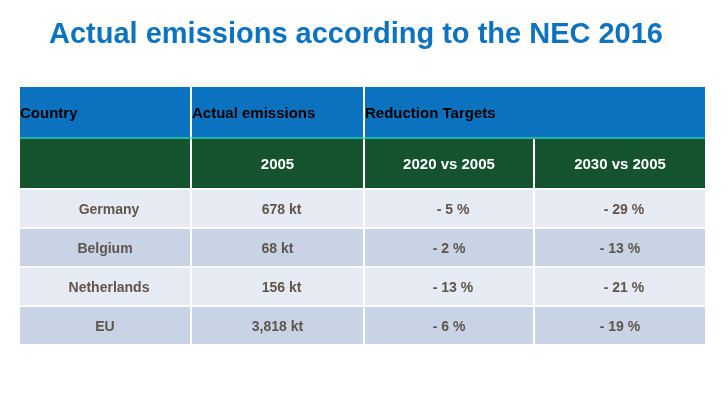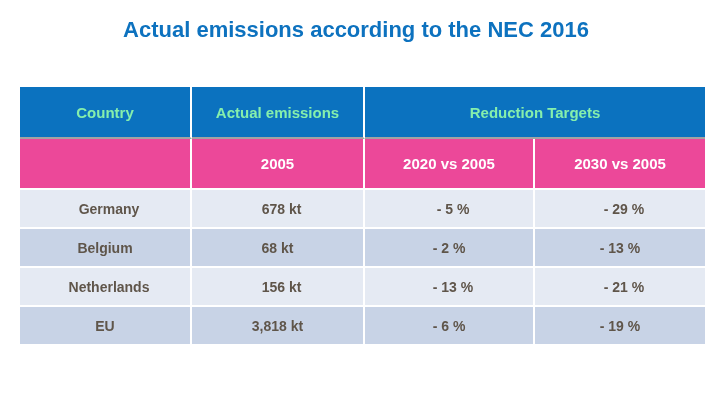--- a/index.html
+++ b/index.html
@@ -22,21 +22,21 @@
     background: #ffffff;
   }
 
   
   .title {
     position: absolute;
     left: 0;
     top: 17px;
     width: 712px;
     text-align: center;
-    font-size: 22px;
+    font-size: 29px;
     font-weight: bold;
     color: #0d72bf;
     letter-spacing: 0px;
     white-space: nowrap;
   }
 
   
   .table-wrap {
     position: absolute;
     left: 20px;
@@ -56,34 +56,34 @@
 
   
   col.c-country  { width: 172px; }
   col.c-actual   { width: 173px; }
   col.c-t2020    { width: 170px; }
   col.c-t2030    { width: 170px; }
 
   
   .hd {
     background: #0b72bf;
-    color: #86efac;
+    color: #000000;
     font-size: 15px;
     font-weight: bold;
-    text-align: center;
+    text-align: left;
     vertical-align: middle;
     height: 50px;
     border-right: 2px solid #ffffff;
-    border-bottom: 2px solid #a3a3a3;
+    border-bottom: 2px solid #14b8a6;
     white-space: nowrap;
   }
   .hd.last { border-right: none; }
 
   .hd2 {
-    background: #ec4899;
+    background: #14532d;
     color: #ffffff;
     font-size: 15px;
     font-weight: bold;
     text-align: center;
     vertical-align: middle;
     height: 49px;
     border-right: 2px solid #ffffff;
     border-bottom: 2px solid #ffffff;
     white-space: nowrap;
   }

